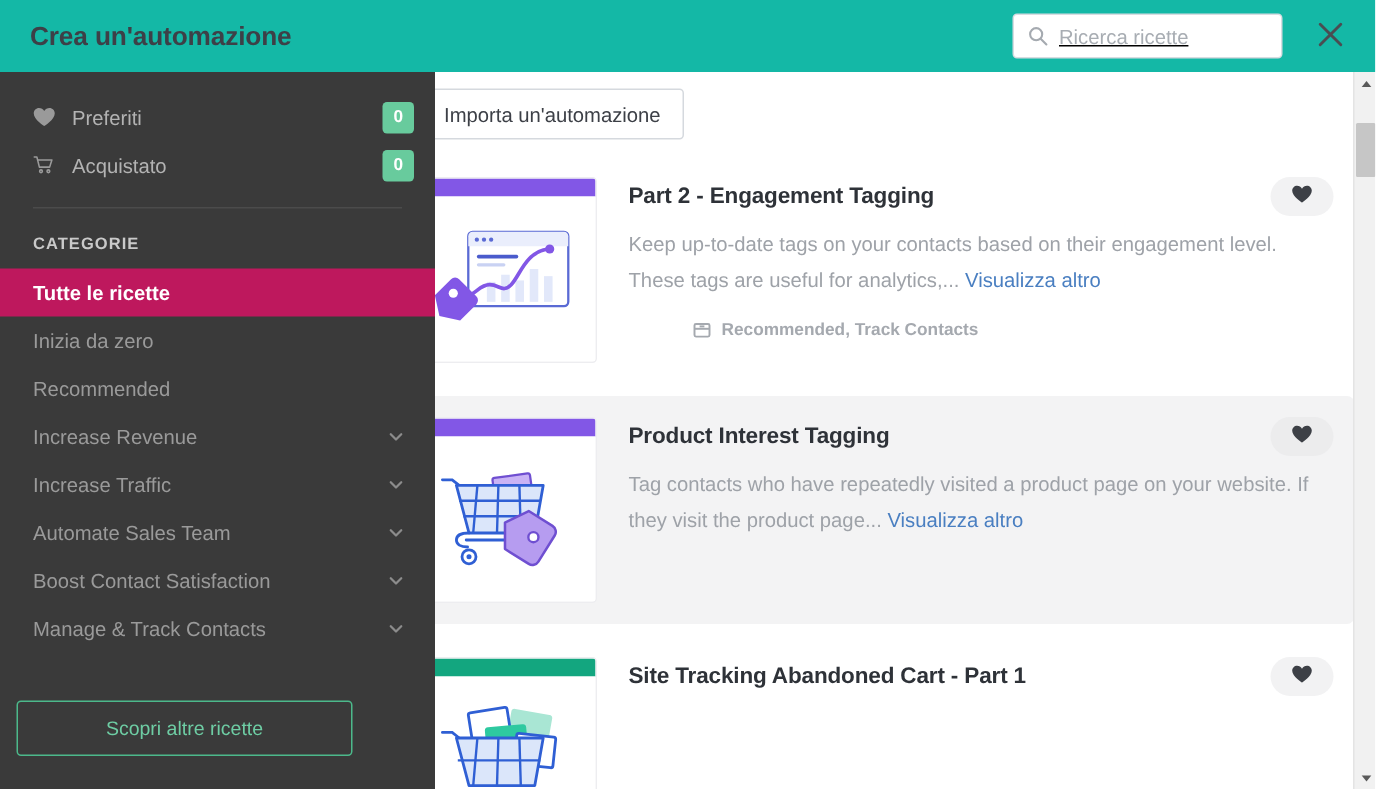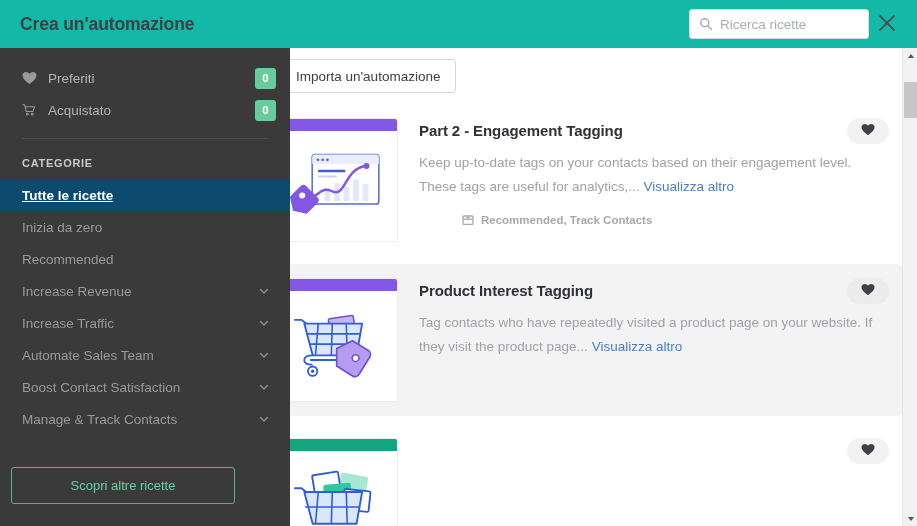--- a/index.html
+++ b/index.html
@@ -35,22 +35,23 @@
     margin-left: 20px;
     font-size: 17.5px;
     font-weight: bold;
     color: #3d4047;
     letter-spacing: -0.1px;
   }
   .header-right {
     margin-left: auto;
     display: flex;
     align-items: center;
-    gap: 4px;
+    gap: 18px;
     padding-right: 16px;
+    text-decoration: underline;
   }
   .search-box {
     position: relative;
     width: 180px;
     height: 30px;
     border: 1px solid #d8dce1;
     border-radius: 3px;
     background: #fff;
     display: flex;
     align-items: center;
@@ -143,24 +144,23 @@
   .cat-item {
     height: 32px;
     display: flex;
     align-items: center;
     padding: 0 20px 0 22px;
     font-size: 13.5px;
     color: #9a9a9a;
     cursor: pointer;
   }
   .cat-item.active {
-    background: #0c4a6e;
+    background: #be185d;
     color: #ffffff;
     font-weight: bold;
-    text-decoration: underline;
   }
   .cat-label { flex: 1; }
   .chevron {
     width: 12px; height: 12px;
     color: #8c8c8c;
     flex-shrink: 0;
   }
   .discover-wrap {
     position: absolute;
     left: 0; bottom: 0;
@@ -568,20 +568,21 @@
               <path d="M18 30h62l-6 34H27z" fill="#dbe6fa" stroke="#2f5fd4" stroke-width="2" stroke-linejoin="round"></path>
               <line x1="19" y1="46" x2="78" y2="46" stroke="#2f5fd4" stroke-width="1.7"></line>
               <line x1="33" y1="30" x2="30" y2="64" stroke="#2f5fd4" stroke-width="1.7"></line>
               <line x1="48" y1="30" x2="47" y2="64" stroke="#2f5fd4" stroke-width="1.7"></line>
               <line x1="63" y1="30" x2="64" y2="64" stroke="#2f5fd4" stroke-width="1.7"></line>
               <path d="M25 69h50" fill="none" stroke="#2f5fd4" stroke-width="2" stroke-linecap="round"></path>
             </svg>
           </div>
         </div>
         <div class="card-body">
+          <div class="card-title">Site Tracking Abandoned Cart - Part 1</div>
         </div>
         <button class="fav-btn">
           <span class="fav-heart">
             <svg viewBox="0 0 18 16" width="14" height="13" fill="#3d4046">
               <path d="M9 15.2S0.6 9.9 0.6 5.1C0.6 2.6 2.5 0.8 4.8 0.8c1.7 0 3.4 1 4.2 2.4C9.8 1.8 11.5.8 13.2.8c2.3 0 4.2 1.8 4.2 4.3C17.4 9.9 9 15.2 9 15.2z"></path>
             </svg>
           </span>
         </button>
       </div>
 

